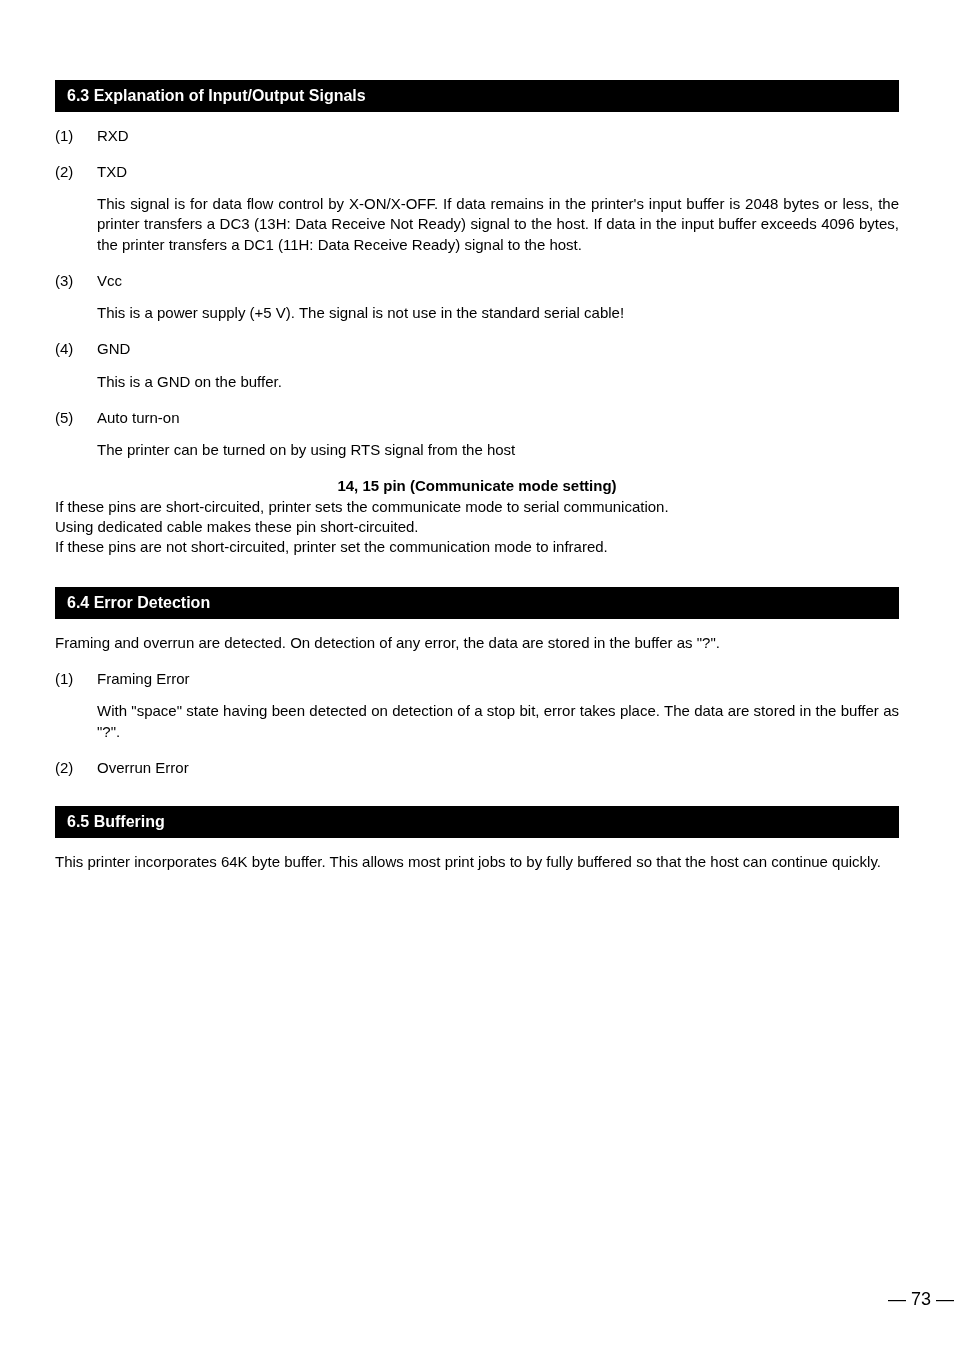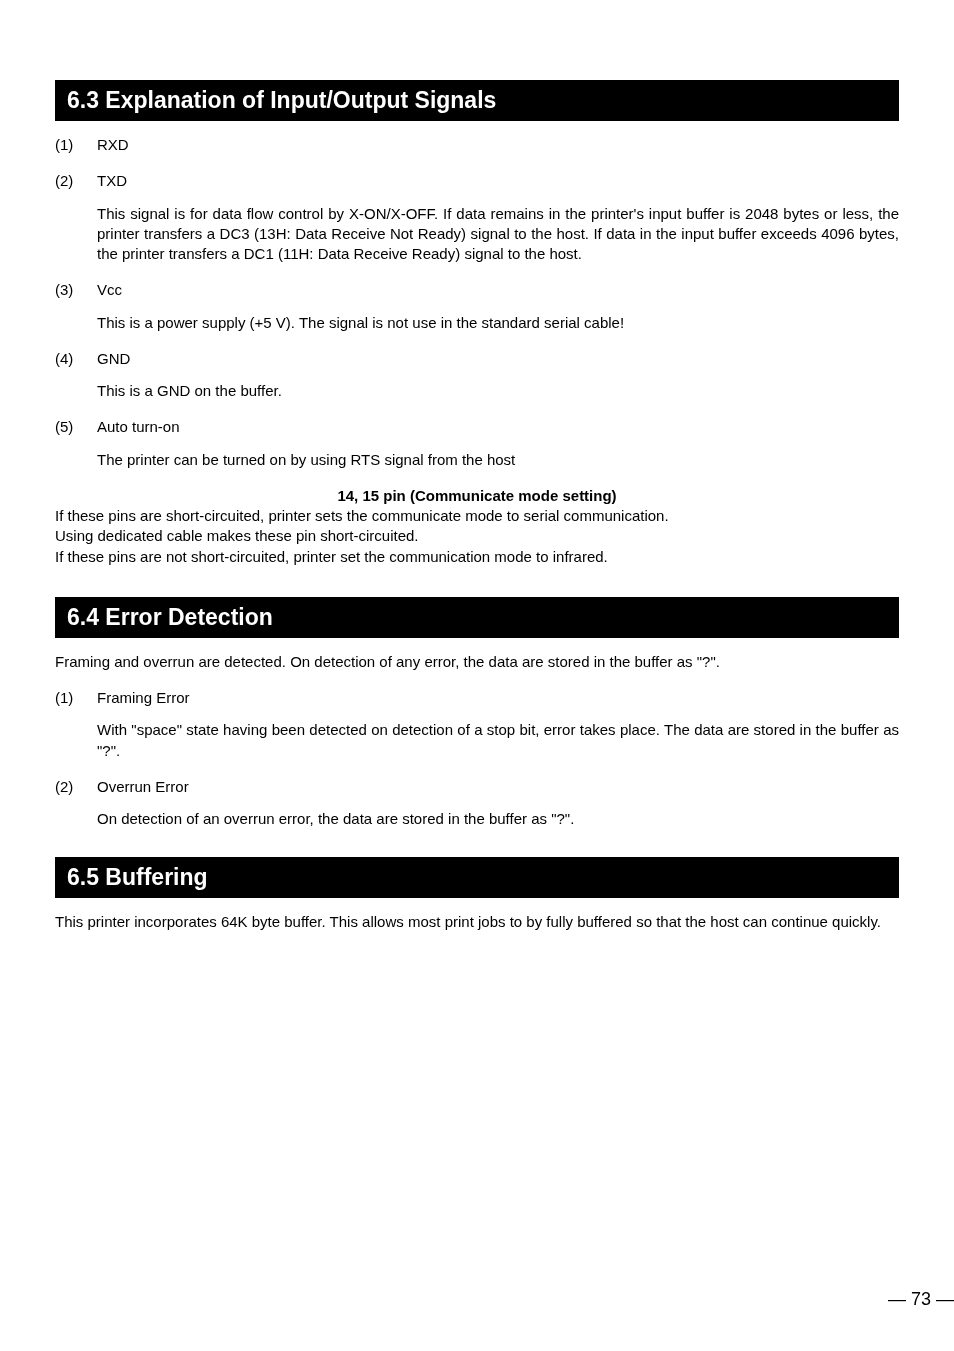--- a/index.html
+++ b/index.html
@@ -16,21 +16,21 @@
       position: relative;
       color: #000;
       font-size: 15px;
       line-height: 1.35;
     }
     .section-header {
       background: #000;
       color: #fff;
       padding: 5px 12px;
       font-weight: bold;
-      font-size: 23px;
+      font-size: 16px;
       margin-bottom: 14px;
     }
     .item {
       margin-bottom: 16px;
     }
     .item-row {
       display: flex;
     }
     .item-num {
       width: 42px;
@@ -145,21 +145,20 @@
       <div class="item-title">Framing Error</div>
     </div>
     <div class="item-body">With "space" state having been detected on detection of a stop bit, error takes place.  The data are stored in the buffer as "?".</div>
   </div>
 
   <div class="item">
     <div class="item-row">
       <div class="item-num">(2)</div>
       <div class="item-title">Overrun Error</div>
     </div>
-    <div class="item-body">On detection of an overrun error, the data are stored in the buffer as "?".</div>
   </div>
 </div>
 
 <div class="section-6-5">
   <div class="section-header">6.5 Buffering</div>
   <div class="section-6-5-body">This printer incorporates 64K byte buffer.  This allows most print jobs to by fully buffered so that the host can continue quickly.</div>
 </div>
 
 <div class="page-footer">— 73 —</div>
 

